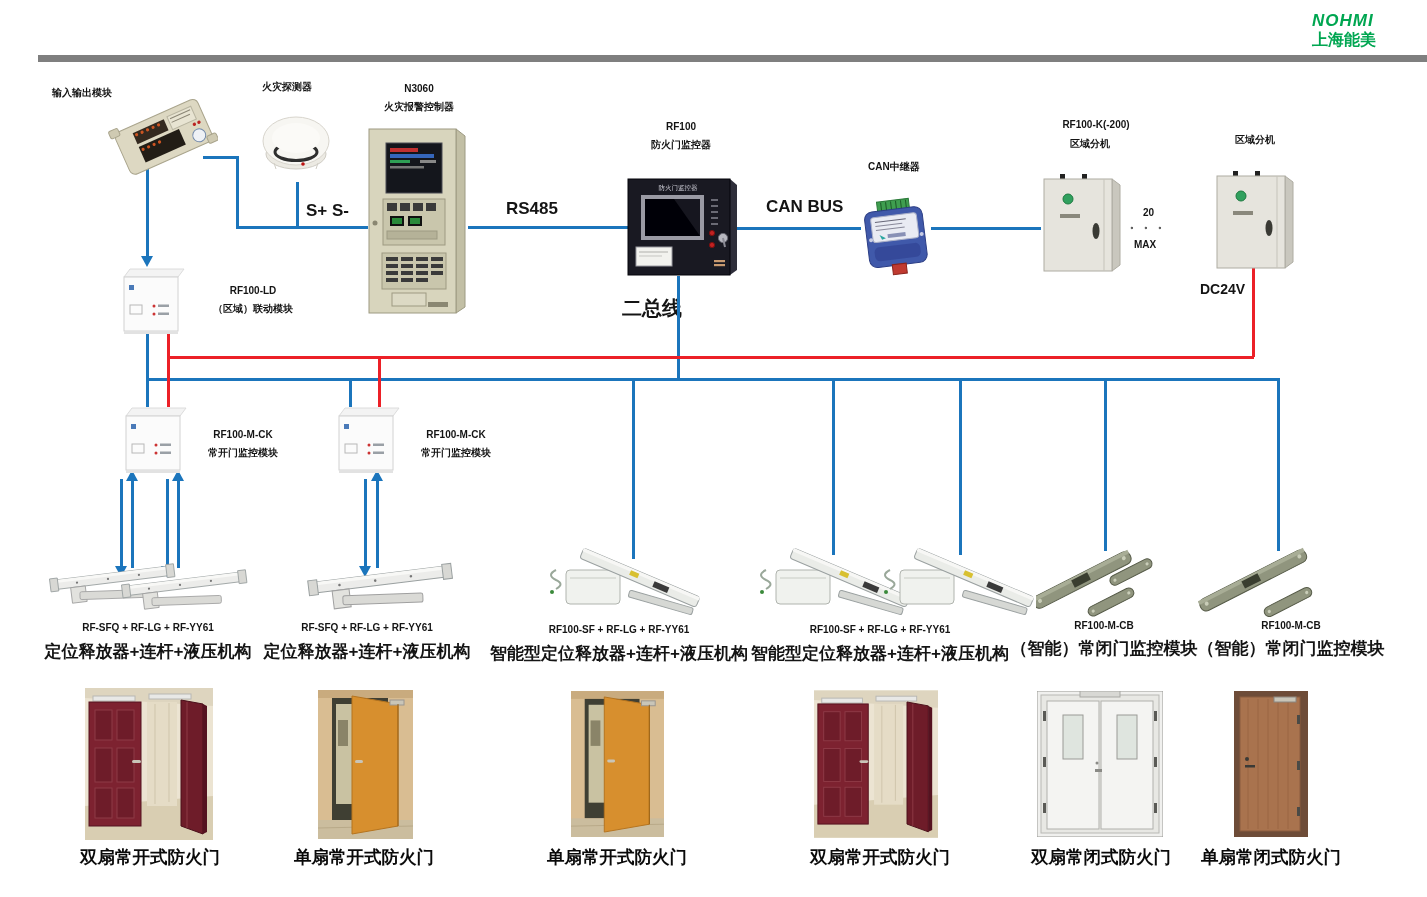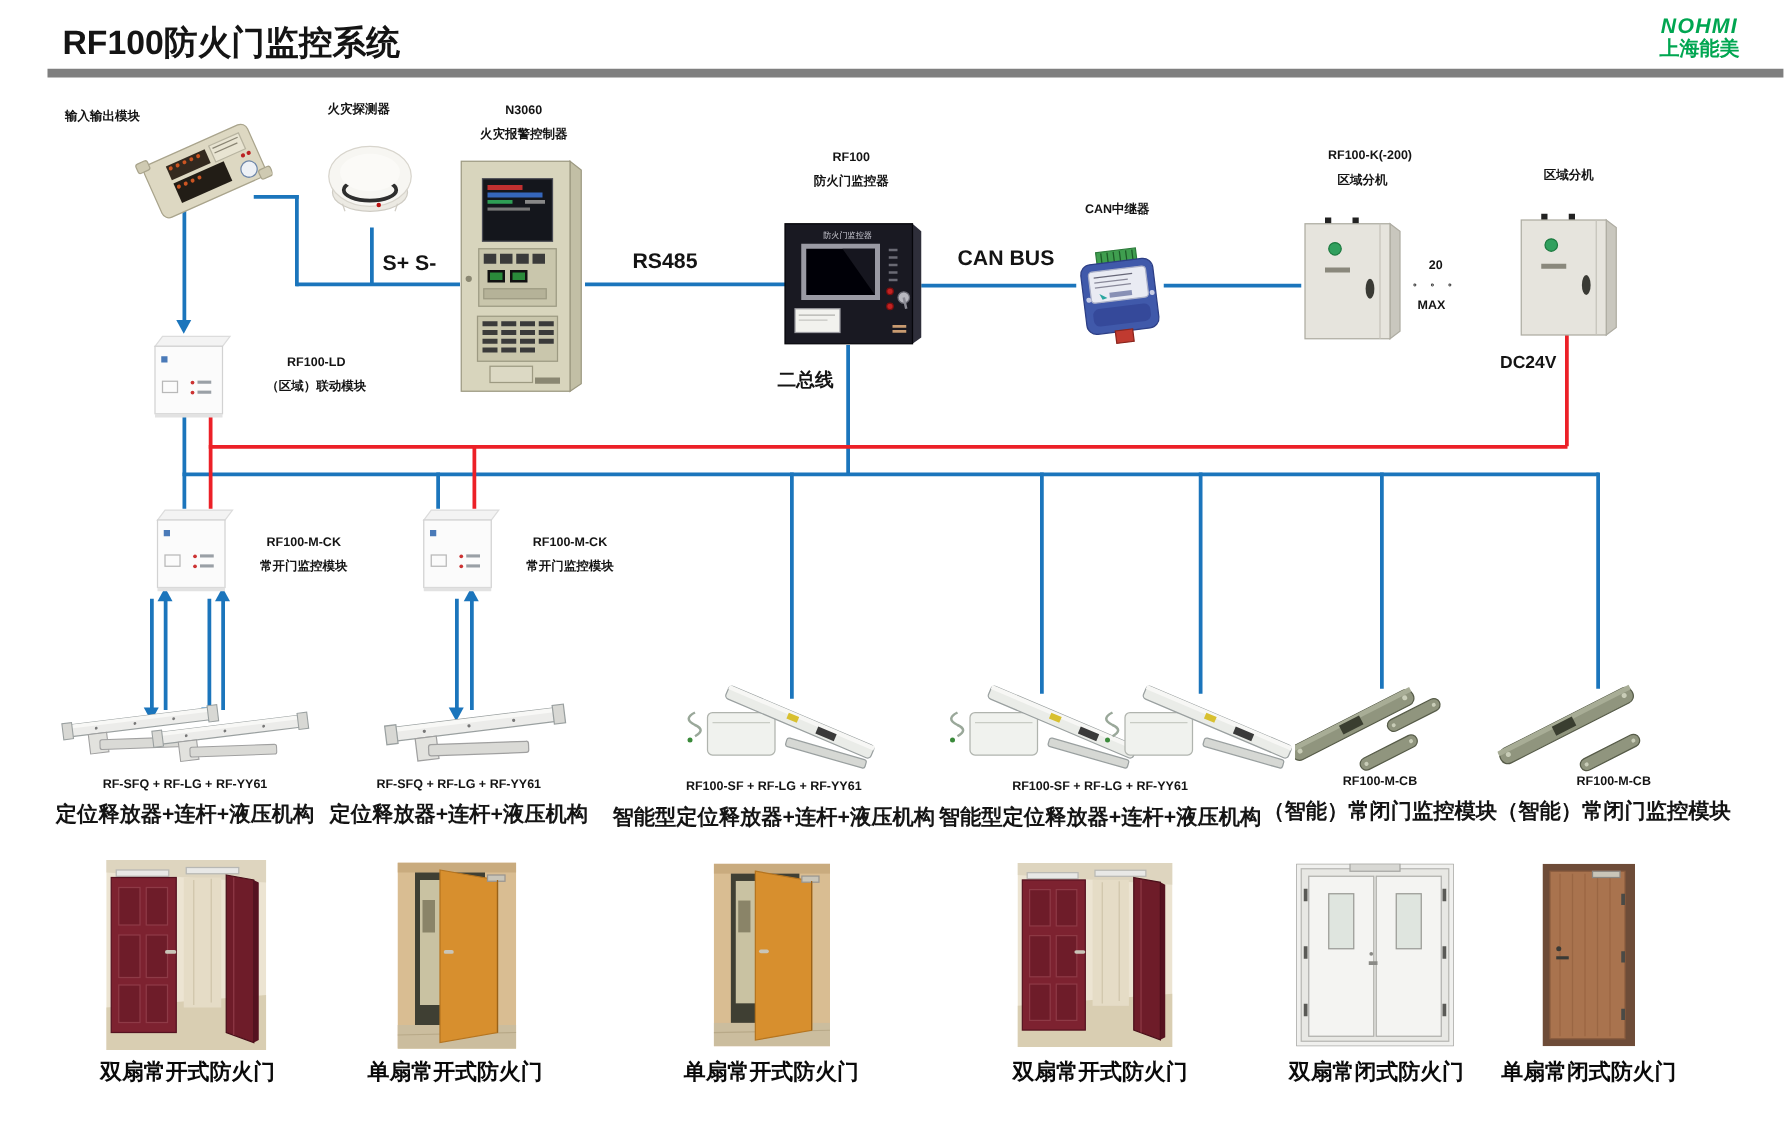--- a/index.html
+++ b/index.html
@@ -1,43 +1,42 @@
 <!DOCTYPE html>
 <html><head>
 <meta charset="utf-8">
 <style>
   html,body{margin:0;padding:0;background:#fff;}
   .canvas{position:relative;width:1427px;height:897px;background:#fff;overflow:hidden;
           font-family:"Liberation Sans","DejaVu Sans",sans-serif;color:#111;}
   .lbl{position:absolute;font-weight:bold;white-space:nowrap;color:#141414;}
   .ctr{transform:translateX(-50%);}
-  .sz27{font-size:27px;} .sz17{font-size:17px;} .sz15{font-size:15px;}
+  .sz27{font-size:27px;} .sz17{font-size:17px;} .sz15{font-size:20px;}
   .sz14{font-size:14px;} .sz13{font-size:10px;} .sz12{font-size:17px;}
   .wire{position:absolute;background:#1b75bc;}
   .wire.red{background:#ec2027;}
   .h{height:3px;} .v{width:3px;}
   .thin{width:3px;}
   .arr{position:absolute;width:0;height:0;border-left:6px solid transparent;border-right:6px solid transparent;}
   .arr.down{border-top:11px solid #1b75bc;}
   .arr.up{border-bottom:11px solid #1b75bc;}
   .dev{position:absolute;}
   .graybar{position:absolute;background:#7f7f7f;}
-  .logo{position:absolute;text-align:center;line-height:1.1;}
+  .logo{position:absolute;line-height:1.1;}
   .logo .en{font-size:17px;font-weight:800;font-style:italic;color:#00a651;letter-spacing:1px;}
   .logo .cn{font-size:16px;font-weight:bold;color:#00a651;}
   .doorcap{position:absolute;font-family:"Liberation Serif","DejaVu Serif",serif;font-weight:bold;
            font-size:17.5px;white-space:nowrap;transform:translateX(-50%);color:#0a0a0a;}
   .dots{font-size:9px;letter-spacing:5px;color:#333;font-weight:bold;}
 </style>
 </head>
 <body>
 
 <div class="canvas">
 
-  <div class="lbl sz27" style="left:50px;top:16px;">RF100防火门监控系统</div>
   <div class="graybar" style="left:38px;top:55px;width:1389px;height:7px;"></div>
   <div class="logo" style="left:1312px;top:12px;width:95px;">
     <div class="en">NOHMI</div>
     <div class="cn">上海能美</div>
   </div>
 
   <div class="lbl sz13" style="left:52px;top:86px;">输入输出模块</div>
   <div class="lbl sz13" style="left:262px;top:80px;">火灾探测器</div>
   <div class="lbl sz13 ctr" style="left:419px;top:83px;">N3060</div>
   <div class="lbl sz13 ctr" style="left:419px;top:100px;">火灾报警控制器</div>

